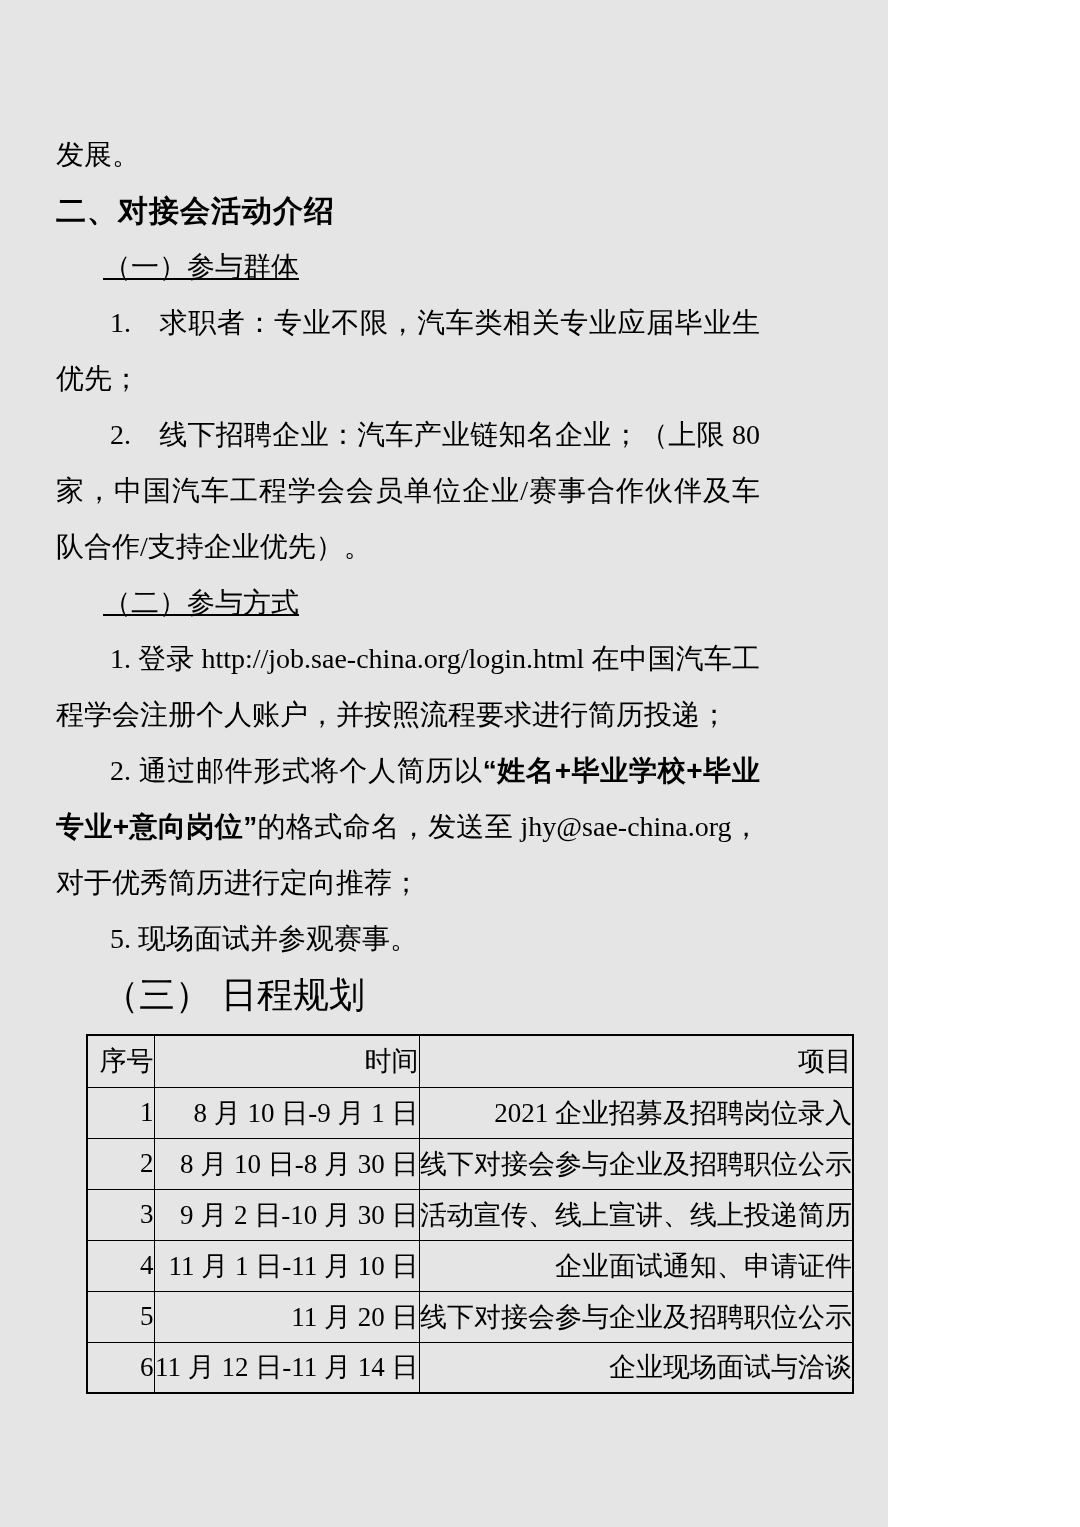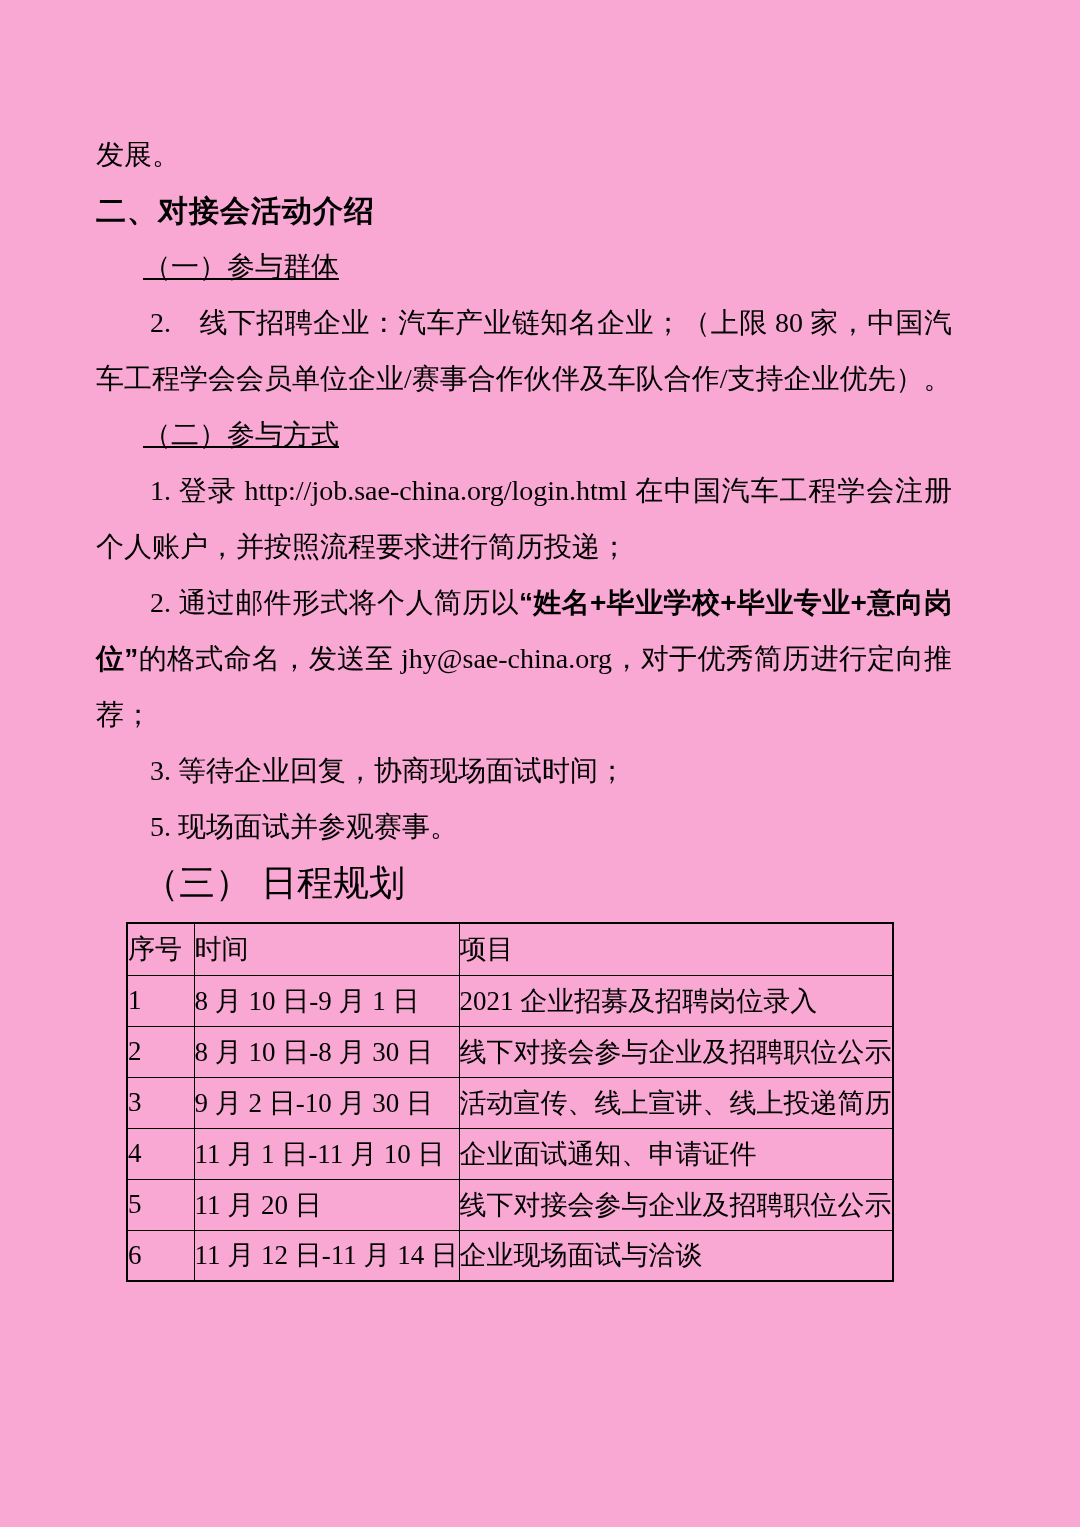--- a/index.html
+++ b/index.html
@@ -9,24 +9,24 @@
   }
   body {
     width: 1080px;
     height: 1527px;
     font-family: "Liberation Serif", "DejaVu Serif", serif;
     color: #000000;
     overflow: hidden;
   }
   .page {
     box-sizing: border-box;
-    width: 1080px;
+    width: 888px;
     height: 1527px;
-    padding: 127px 128px 0 96px;
-    background: #f9a8d4;
+    padding: 127px 128px 0 56px;
+    background: #e5e5e5;
   }
   p { margin: 0; }
   .body-text {
     font-size: 28px;
     line-height: 56px;
     text-align: justify;
     text-justify: inter-character;
   }
   .sub-heading { text-indent: 47px; text-decoration: underline; }
   .indent { text-indent: 54px; }
@@ -52,21 +52,21 @@
   .schedule-table {
     border-collapse: collapse;
     table-layout: fixed;
     width: 766px;
     margin: 11px 0 0 30px;
     border: 2px solid #000000;
   }
   .schedule-table th,
   .schedule-table td {
     border: 1px solid #000000;
-    text-align: left;
+    text-align: right;
     vertical-align: middle;
     font-weight: 400;
     font-size: 27px;
     padding: 0;
     overflow: hidden;
   }
   .schedule-table thead tr { height: 52px; }
   .schedule-table tbody tr { height: 51px; }
   .col-no   { width: 67px;  }
   .col-time { width: 265px; }
@@ -76,30 +76,30 @@
 <body>
 
 <div class="page">
 
   <p class="body-text">发展。</p>
 
   <h2 class="section-heading">二、对接会活动介绍</h2>
 
   <p class="body-text sub-heading">（一）参与群体</p>
 
+  <p class="body-text indent">1. 求职者：专业不限，汽车类相关专业应届毕业生优先；</p>
 
   <p class="body-text indent">2. 线下招聘企业：汽车产业链知名企业；（上限 80 家，中国汽车工程学会会员单位企业/赛事合作伙伴及车队合作/支持企业优先）。</p>
 
   <p class="body-text sub-heading">（二）参与方式</p>
 
   <p class="body-text indent"><span>1. 登录 http://job.sae-china.org/login.html 在中国汽车工程学会注册个人账户，并按照流程要求进行简历投递；</span></p>
 
   <p class="body-text indent"><span>2. 通过邮件形式将个人简历以</span><strong class="bold-hei">“姓名+毕业学校+毕业专业+意向岗位”</strong><span>的格式命名，发送至 jhy@sae-china.org，对于优秀简历进行定向推荐；</span></p>
 
-  <p class="body-text indent">3. 等待企业回复，协商现场面试时间；</p>
 
 
   <p class="body-text indent">5. 现场面试并参观赛事。</p>
 
   <p class="schedule-heading">（三） 日程规划</p>
 
   <table class="schedule-table">
     <colgroup>
       <col class="col-no">
         <col class="col-time">

